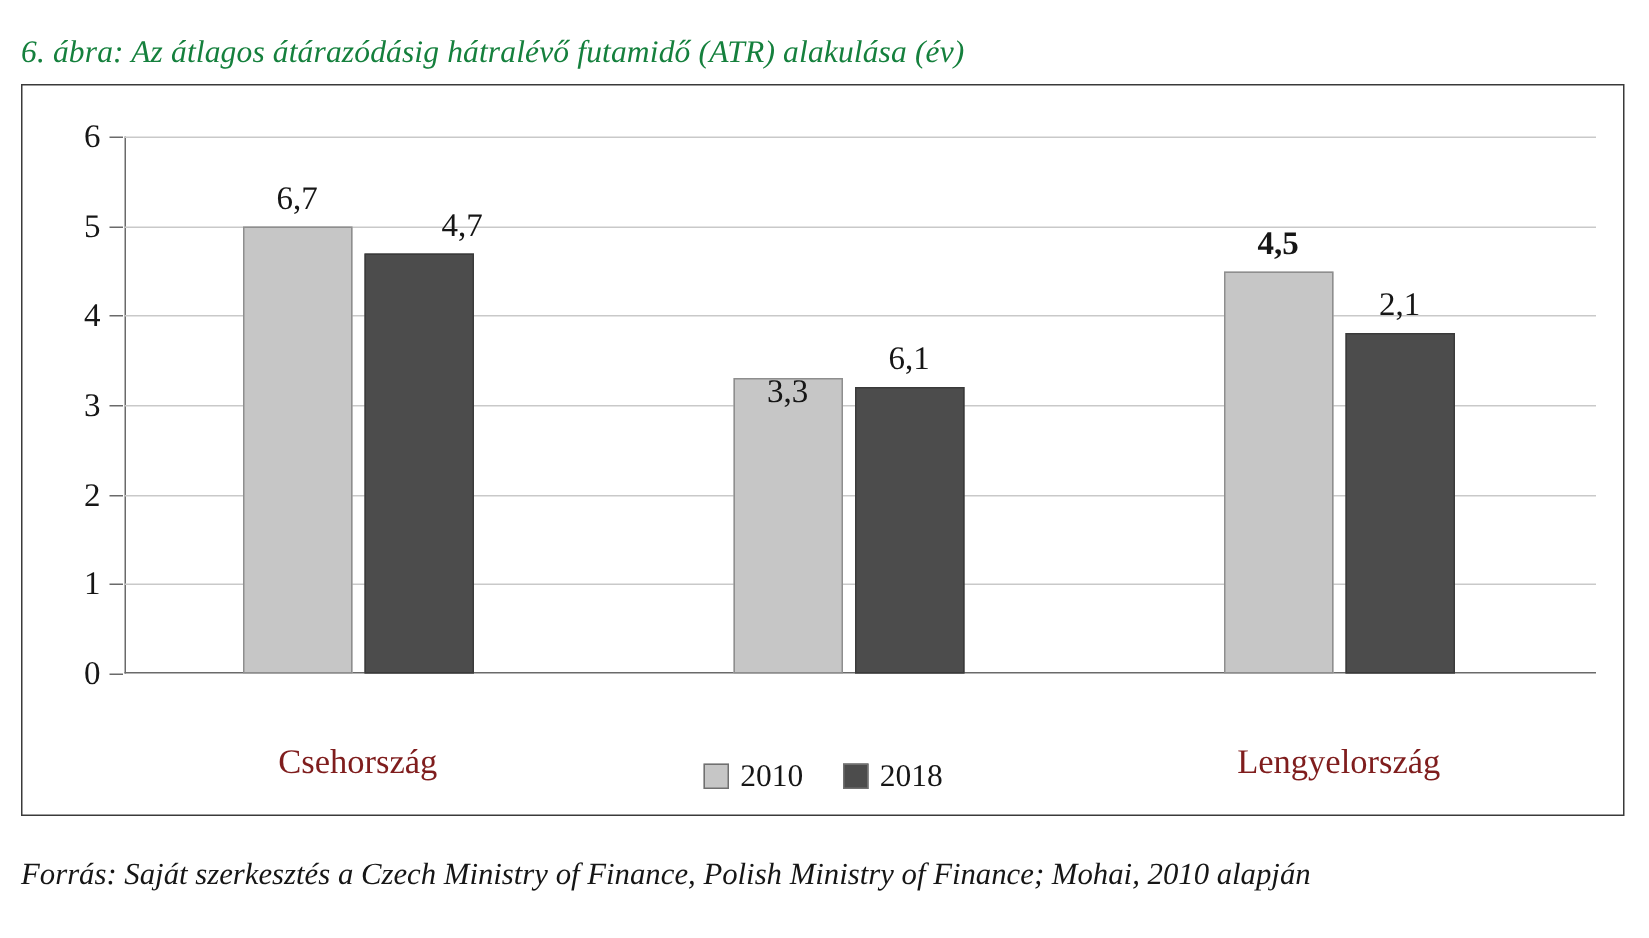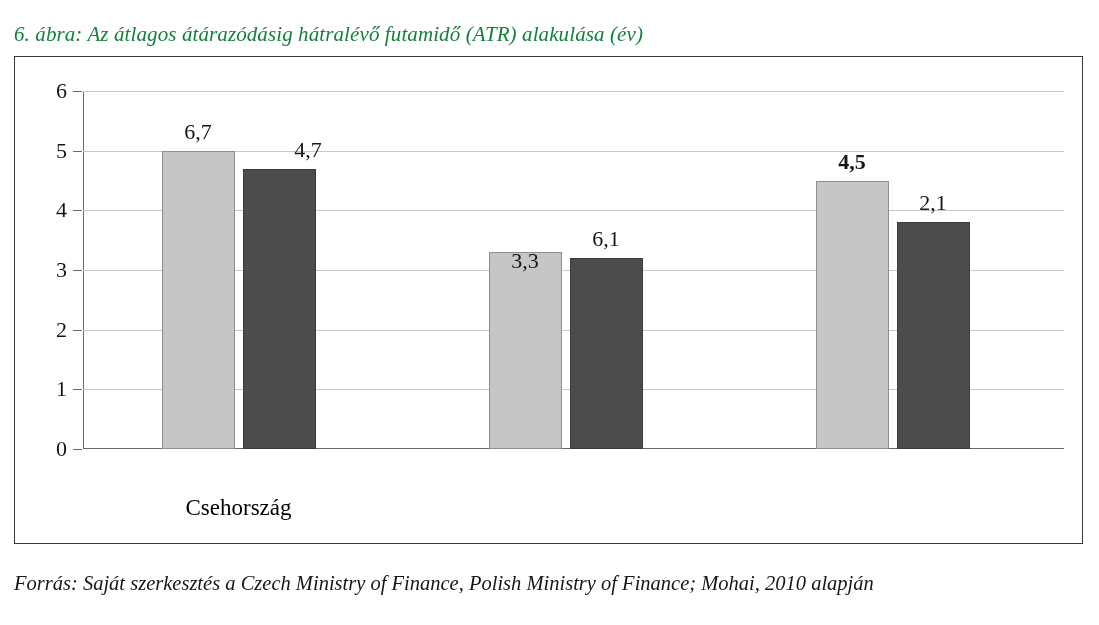--- a/index.html
+++ b/index.html
@@ -106,21 +106,21 @@
     color: #161616;
     white-space: nowrap;
   }
 
   .cat-label {
     position: absolute;
     top: 404px;
     transform: translateX(-50%);
     font-size: 23px;
     font-family: "Liberation Serif", serif;
-    color: #000000;
+    color: #7f1d1d;
     white-space: nowrap;
   }
 
   .legend {
     position: absolute;
     left: 0;
     right: 0;
     top: 448px;
     display: flex;
     justify-content: center;
@@ -193,16 +193,27 @@
       <div class="bar-label" style="left: 196px; top: 45.5667px; margin-left: 29px;">4,7</div>
       <div class="cat-label" style="left: 155.5px;">Csehország</div>
       <div class="bar s2010" style="left: 405.5px; width: 73px; height: 196.9px;"></div>
       <div class="bar-label" style="left: 442px; top: 129.1px; margin-top: 28px;">3,3</div>
       <div class="bar s2018" style="left: 486.5px; width: 73px; height: 190.933px;"></div>
       <div class="bar-label" style="left: 523px; top: 135.067px;">6,1</div>
       <div class="bar s2010" style="left: 732.5px; width: 73px; height: 268.5px;"></div>
       <div class="bar-label" style="left: 769px; top: 57.5px; font-weight: bold;">4,5</div>
       <div class="bar s2018" style="left: 813.5px; width: 73px; height: 226.733px;"></div>
       <div class="bar-label" style="left: 850px; top: 99.2667px;">2,1</div>
+      <div class="cat-label" style="left: 809.5px;">Lengyelország</div>
+    </div>
+  <div class="legend" id="legend">
+      <div class="legend-item">
+        <span class="legend-swatch s2010"></span>
+        <span class="legend-text">2010</span>
+      </div>
+      <div class="legend-item">
+        <span class="legend-swatch s2018"></span>
+        <span class="legend-text">2018</span>
+      </div>
     </div>
 </div>
 
 <div class="source-note">Forrás: Saját szerkesztés a Czech Ministry of Finance, Polish Ministry of Finance; Mohai, 2010 alapján</div>
 
 </body></html>

